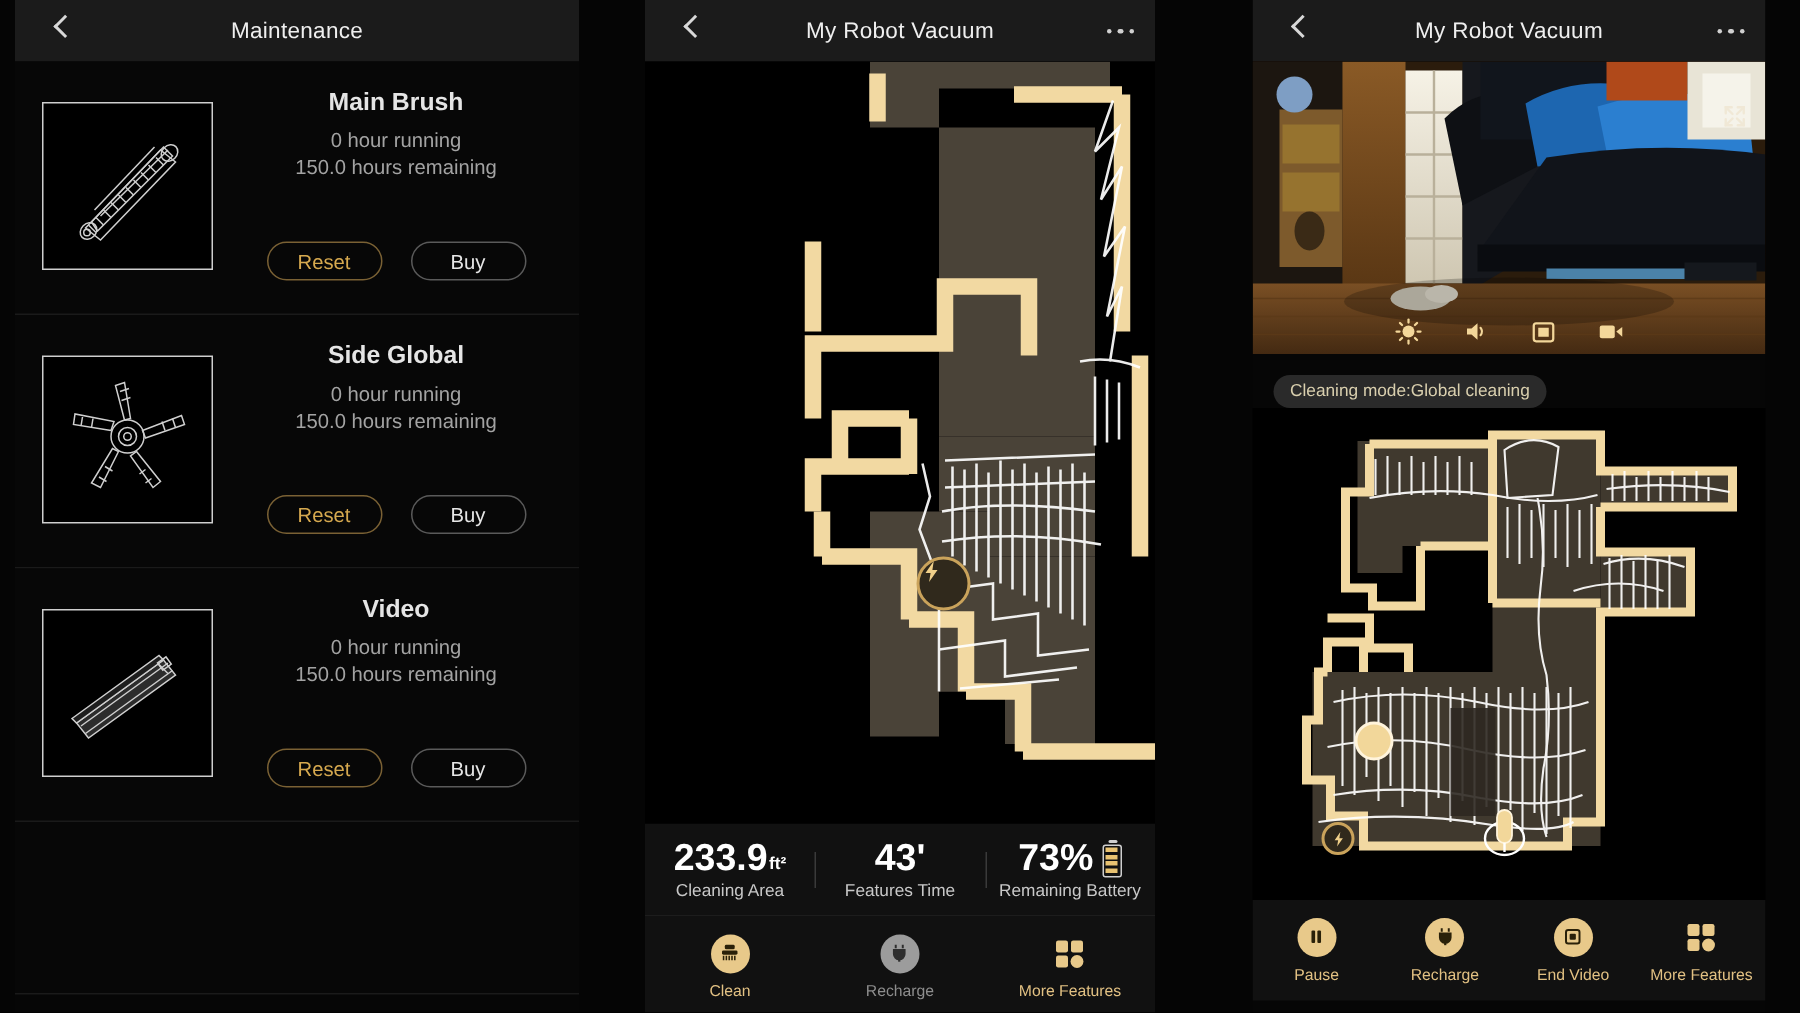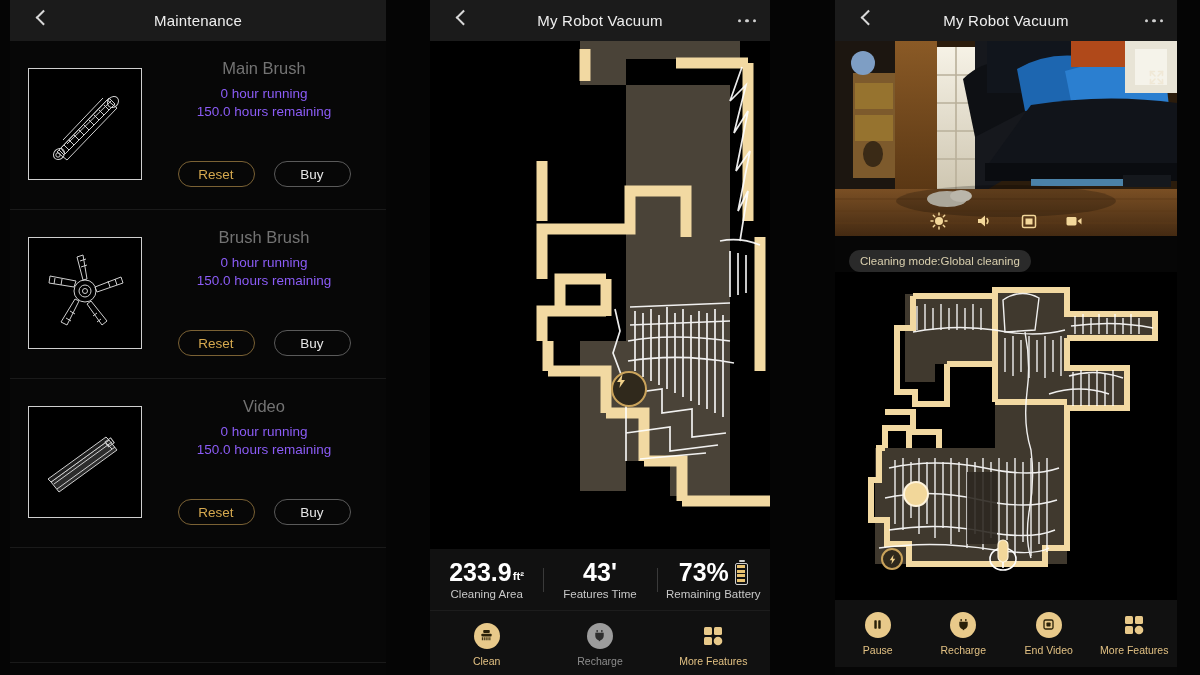--- a/index.html
+++ b/index.html
@@ -38,22 +38,22 @@
     position:relative; display:flex; align-items:center;
     padding:18px 0 20px 0; background:#070707;
     border-bottom:1px solid #1a1a1a;
   }
   .maint-thumb {
     width:114px; height:112px; margin-left:18px;
     border:1.5px solid #cfcfcf; background:#000;
     display:flex; align-items:center; justify-content:center; flex:0 0 auto;
   }
   .maint-info { flex:1; display:flex; flex-direction:column; align-items:center; gap:3px; padding-bottom:2px;}
-  .maint-title { color:#737373; font-size:16.5px; font-weight:normal; margin-bottom:5px;}
-  .maint-sub   { color:#8b5cf6; font-size:13.5px; }
+  .maint-title { color:#e5e5e5; font-size:16.5px; font-weight:bold; margin-bottom:5px;}
+  .maint-sub   { color:#a3a3a3; font-size:13.5px; }
   .maint-btns  { display:flex; gap:19px; margin-top:11px; }
   .pill {
     width:77px; height:26px; border-radius:14px;
     display:flex;align-items:center;justify-content:center;
     font-size:13.5px; background:transparent; cursor:pointer;margin-top:28px;
   }
   .pill-reset { border:1px solid #7a6134; color:#d6a94f; }
   .pill-buy   { border:1px solid #5a5a5a; color:#e6e6e6; }
   .maint-empty { height:115px; background:#070707; border-bottom:1px solid #1a1a1a;}
 
@@ -184,21 +184,21 @@
               <path d="M64 72 L60 75"></path>
                 <path d="M60 66 L56 69"></path>
               <path d="M29 71 L34 74"></path>
                 <path d="M33 64 L38 67"></path>
               <path d="M18 31 L17 37"></path>
                 <path d="M25 32 L24 38"></path>
             </g>
           </svg>
         </div>
         <div class="maint-info">
-          <div class="maint-title">Brush Brush</div>
+          <div class="maint-title">Side Global</div>
           <div class="maint-sub">0 hour running</div>
           <div class="maint-sub">150.0 hours remaining</div>
           <div class="maint-btns">
             <div class="pill pill-reset">Reset</div>
             <div class="pill pill-buy">Buy</div>
           </div>
         </div>
       </div>
 
       <div class="maint-card">

